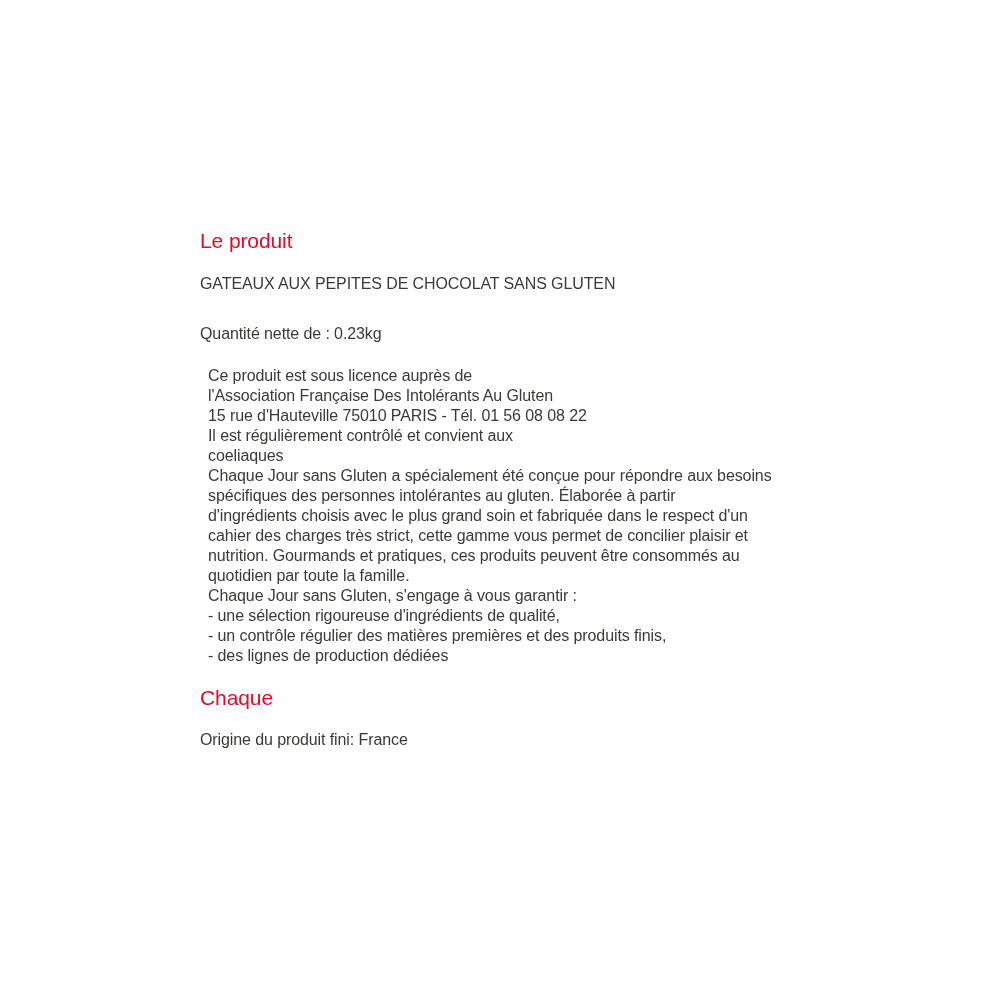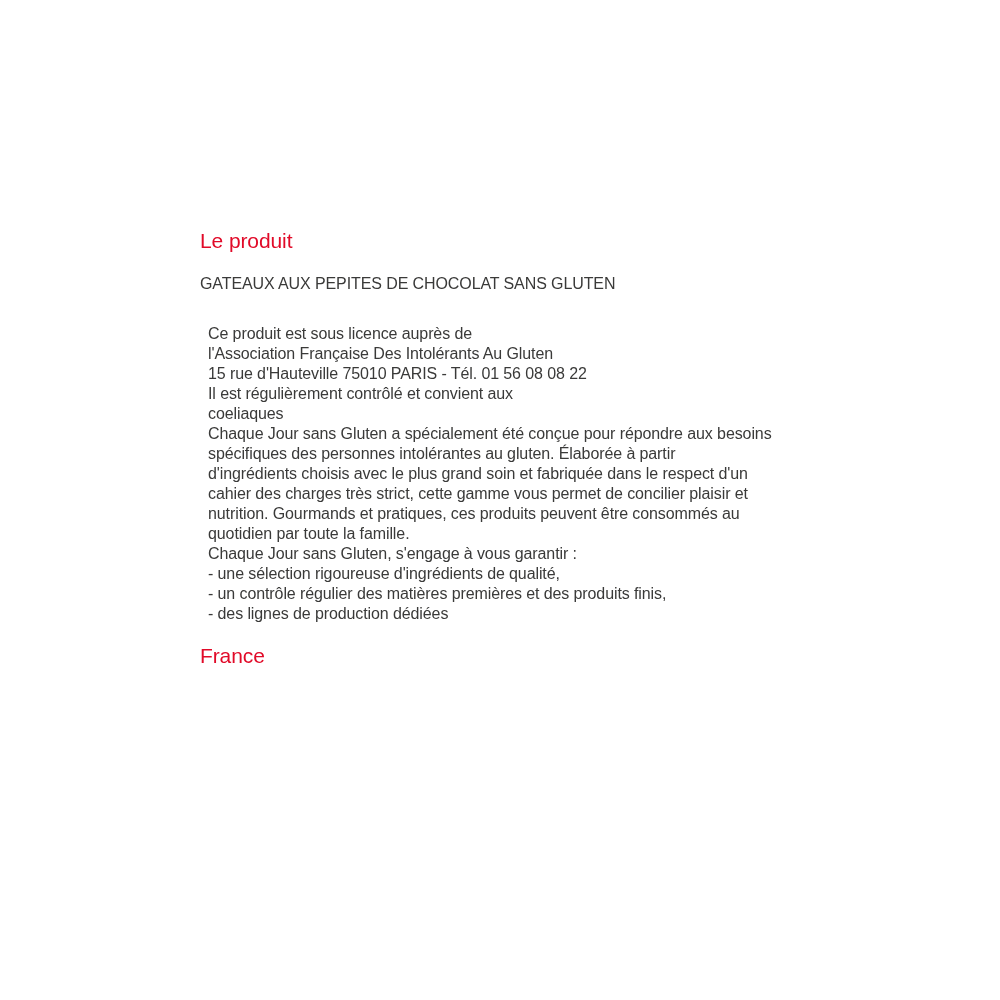--- a/index.html
+++ b/index.html
@@ -50,35 +50,37 @@
 </head>
 <body>
 
 <div class="page">
   <main class="content">
 
     <h2 class="section-title">Le produit</h2>
 
     <p class="product-name">GATEAUX AUX PEPITES DE CHOCOLAT SANS GLUTEN</p>
 
+    <p class="net-quantity">Quantité nette de : 0.23kg</p>
 
 
     <p class="description-text">Ce produit est sous licence auprès de
 l'Association Française Des Intolérants Au Gluten
 15 rue d'Hauteville 75010 PARIS - Tél. 01 56 08 08 22
 Il est régulièrement contrôlé et convient aux
 coeliaques
 Chaque Jour sans Gluten a spécialement été conçue pour répondre aux besoins
 spécifiques des personnes intolérantes au gluten. Élaborée à partir
 d'ingrédients choisis avec le plus grand soin et fabriquée dans le respect d'un
 cahier des charges très strict, cette gamme vous permet de concilier plaisir et
 nutrition. Gourmands et pratiques, ces produits peuvent être consommés au
 quotidien par toute la famille.
 Chaque Jour sans Gluten, s'engage à vous garantir :
 - une sélection rigoureuse d'ingrédients de qualité,
 - un contrôle régulier des matières premières et des produits finis,
 - des lignes de production dédiées</p>
 
-    <h2 class="section-title">France</h2>
+    <h2 class="section-title">Chaque</h2>
 
+    <p class="origin-text">Origine du produit fini: France</p>
 
   </main>
 </div>
 
 </body></html>

